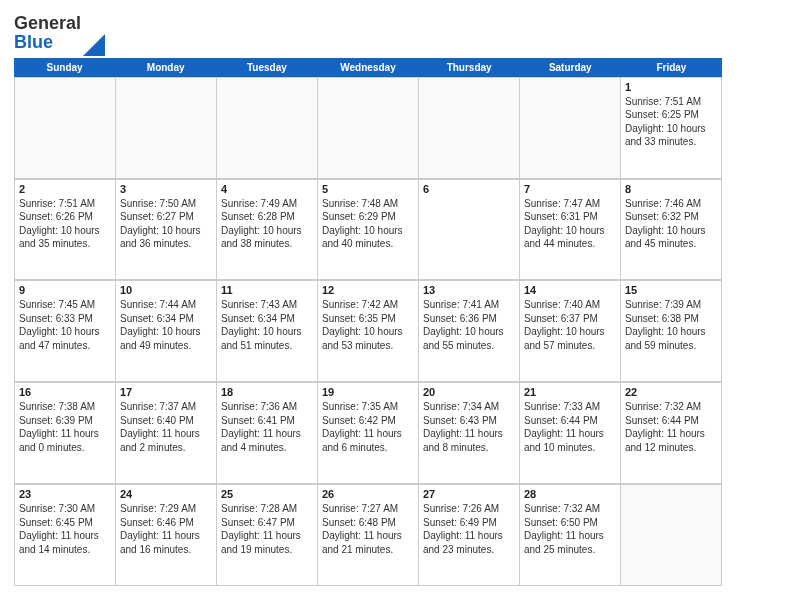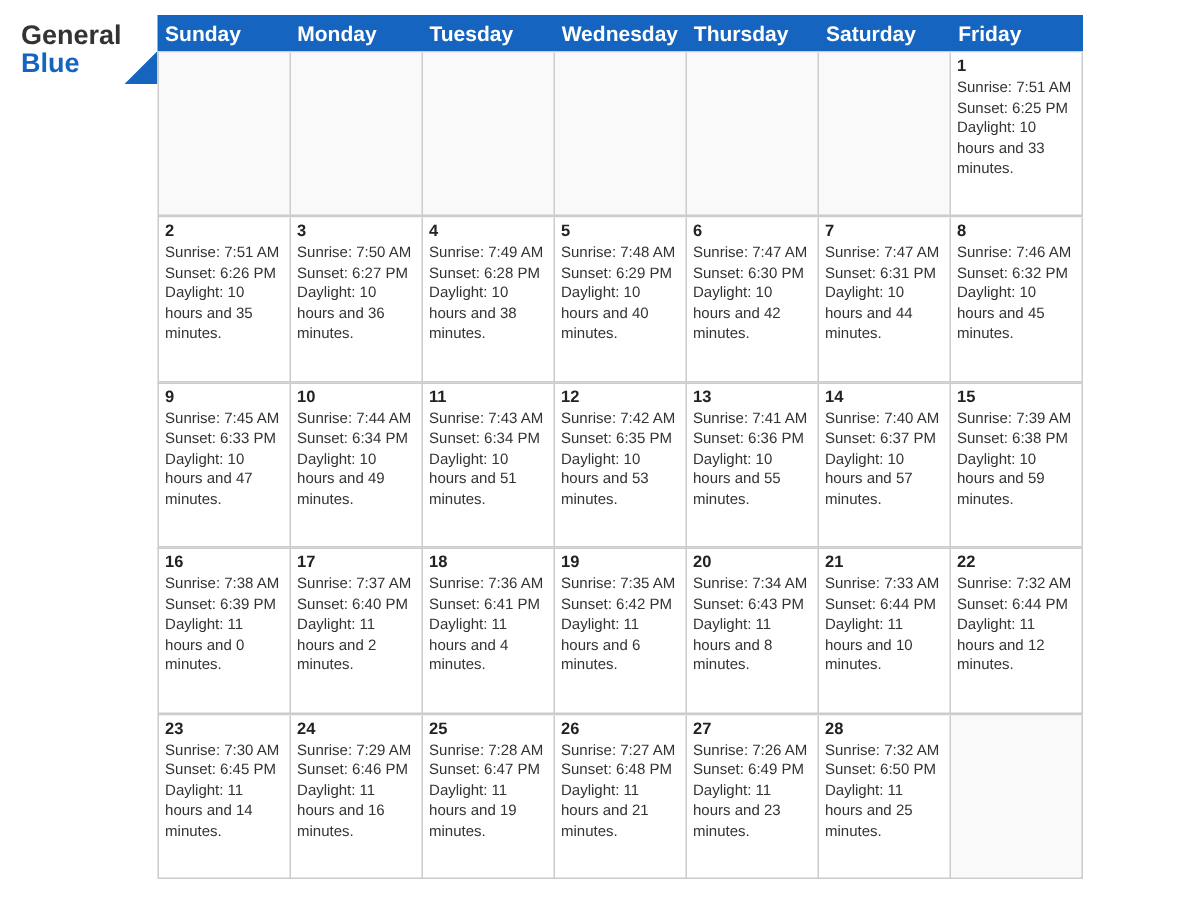--- a/index.html
+++ b/index.html
@@ -8,21 +8,21 @@
       background: #fff;
       width: 792px;
       height: 612px;
       overflow: hidden;
     }
     .container {
       width: 736px;
       height: 612px;
       padding: 10px 14px 26px 14px;
       display: flex;
-      flex-direction: row;
+      flex-direction: column;
     }
     .header {
       display: flex;
       justify-content: space-between;
       align-items: flex-start;
       margin-bottom: 6px;
     }
     .logo {
       display: flex;
       flex-direction: column;
@@ -46,24 +46,24 @@
       display: flex;
       flex-direction: column;
     }
     .cal-header {
       display: grid;
       grid-template-columns: repeat(7, 1fr);
       background: #1565c0;
     }
     .cal-header-cell {
       color: #fff;
-      font-size: 14px;
+      font-size: 10px;
       font-weight: bold;
       padding: 4px 5px;
-      text-align: left;
+      text-align: center;
     }
     .cal-body {
       flex: 1;
       display: flex;
       flex-direction: column;
     }
     .cal-week {
       display: grid;
       grid-template-columns: repeat(7, 1fr);
       flex: 1;
@@ -161,23 +161,20 @@
 Daylight: 10 hours and 38 minutes.</div>
           </div>
           <div class="cal-cell">
             <span class="day-num">5</span>
             <div class="cell-info">Sunrise: 7:48 AM
 Sunset: 6:29 PM
 Daylight: 10 hours and 40 minutes.</div>
           </div>
           <div class="cal-cell">
             <span class="day-num">6</span>
-            <div class="cell-info">Sunrise: 7:47 AM
-Sunset: 6:30 PM
-Daylight: 10 hours and 42 minutes.</div>
           </div>
           <div class="cal-cell">
             <span class="day-num">7</span>
             <div class="cell-info">Sunrise: 7:47 AM
 Sunset: 6:31 PM
 Daylight: 10 hours and 44 minutes.</div>
           </div>
           <div class="cal-cell">
             <span class="day-num">8</span>
             <div class="cell-info">Sunrise: 7:46 AM

